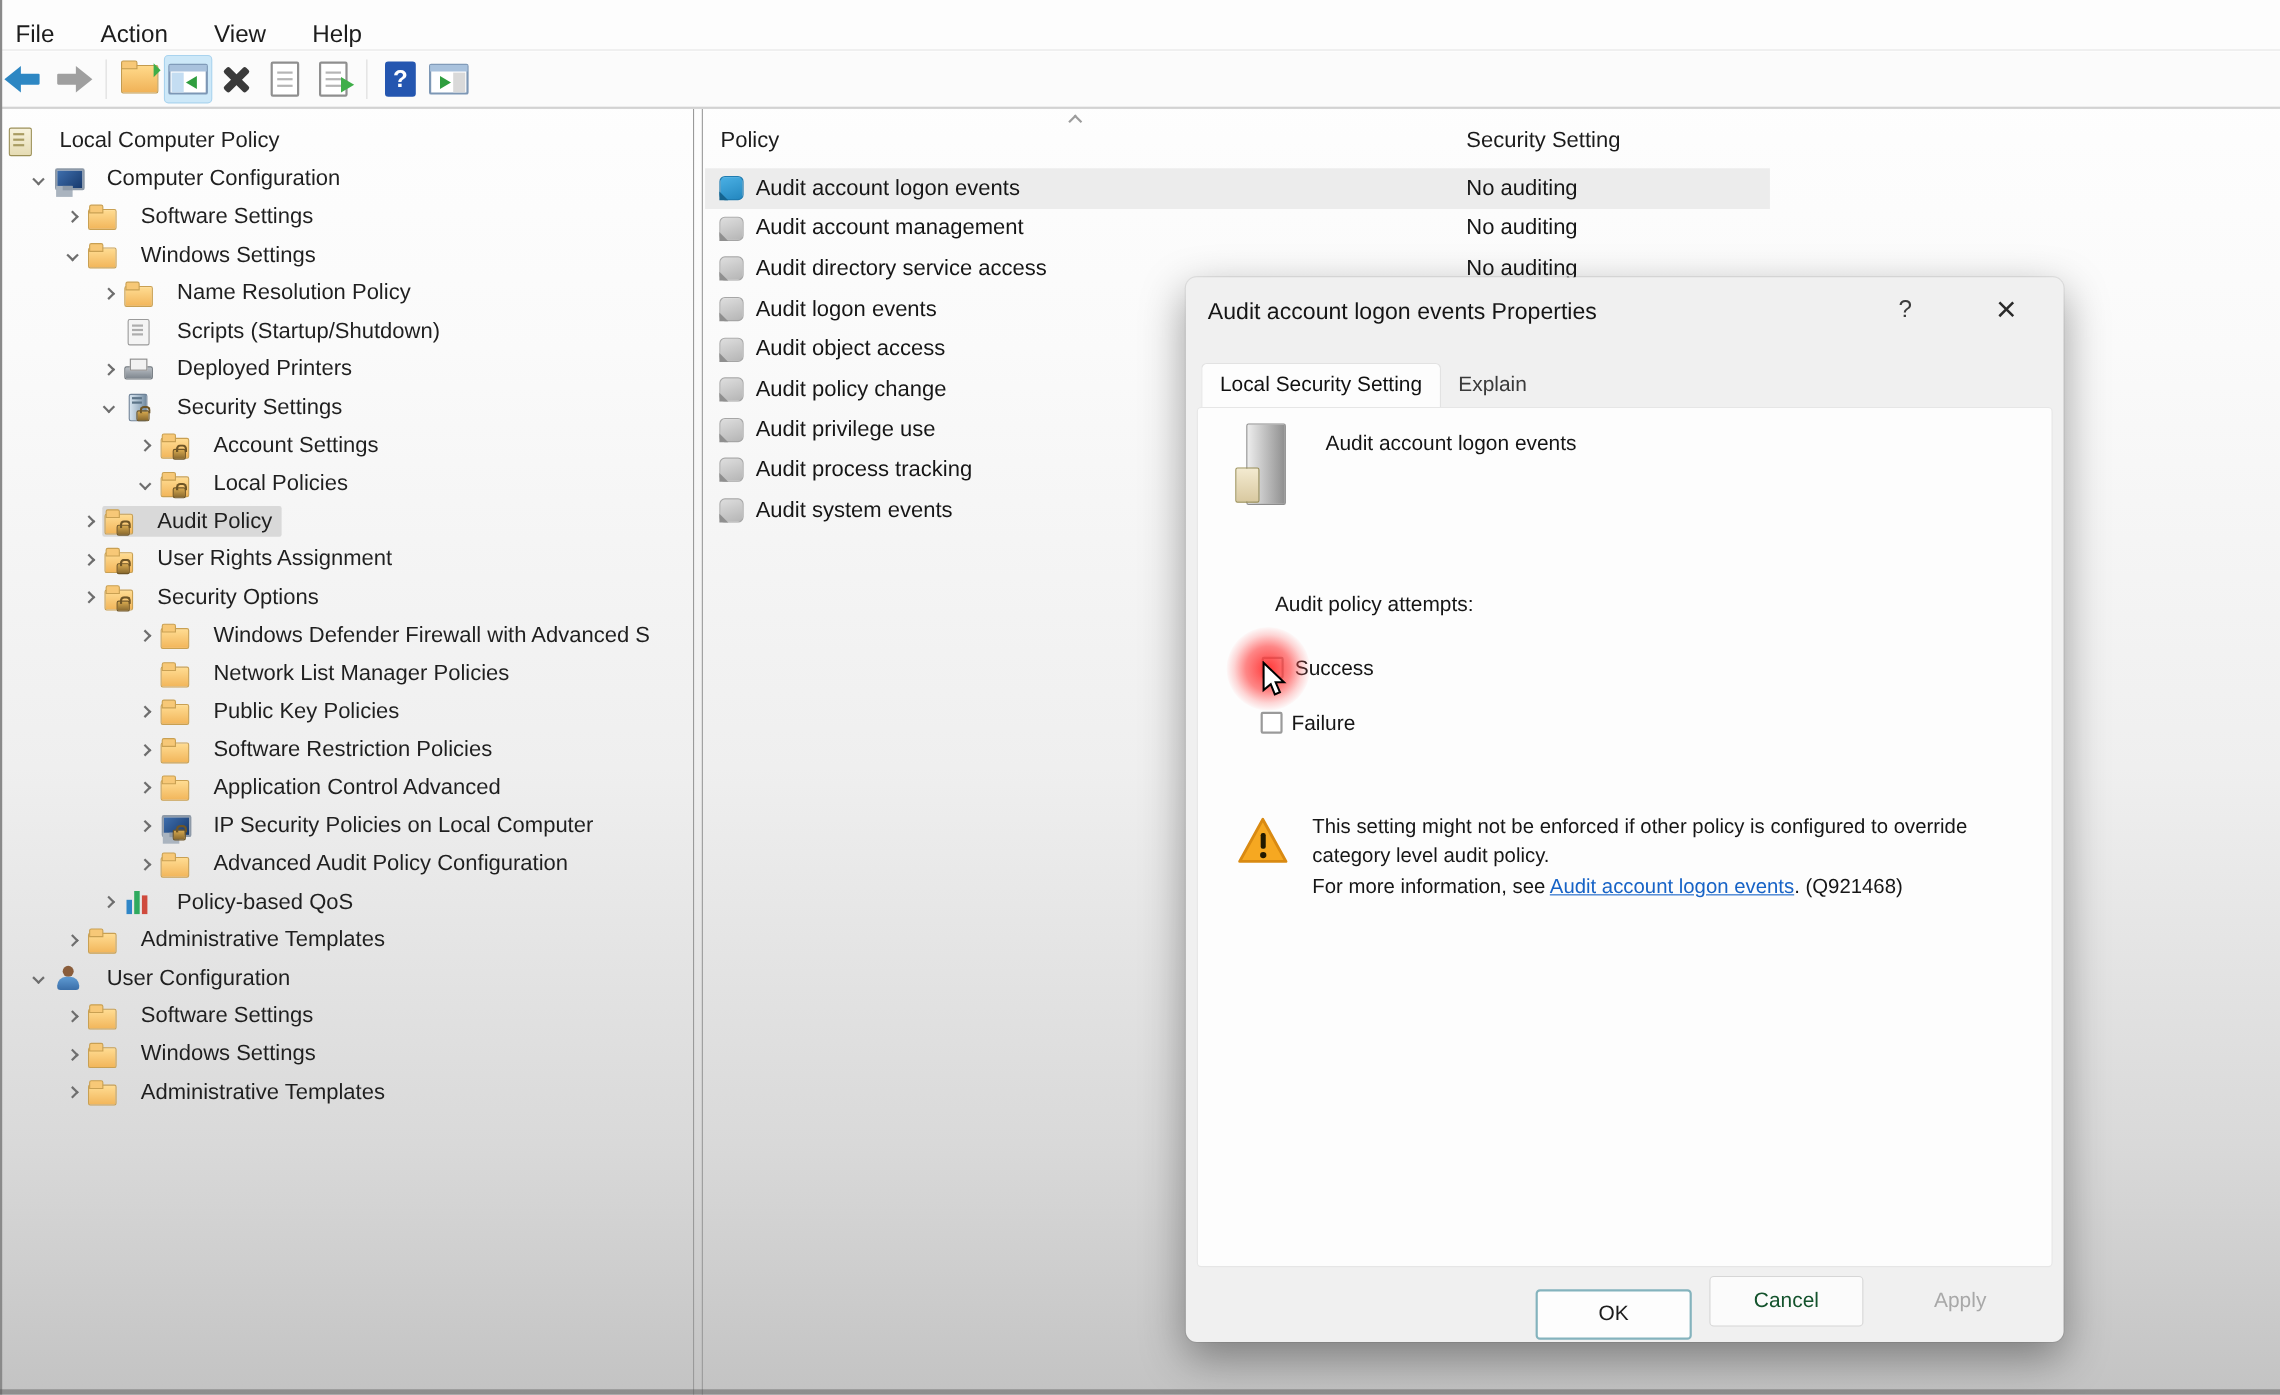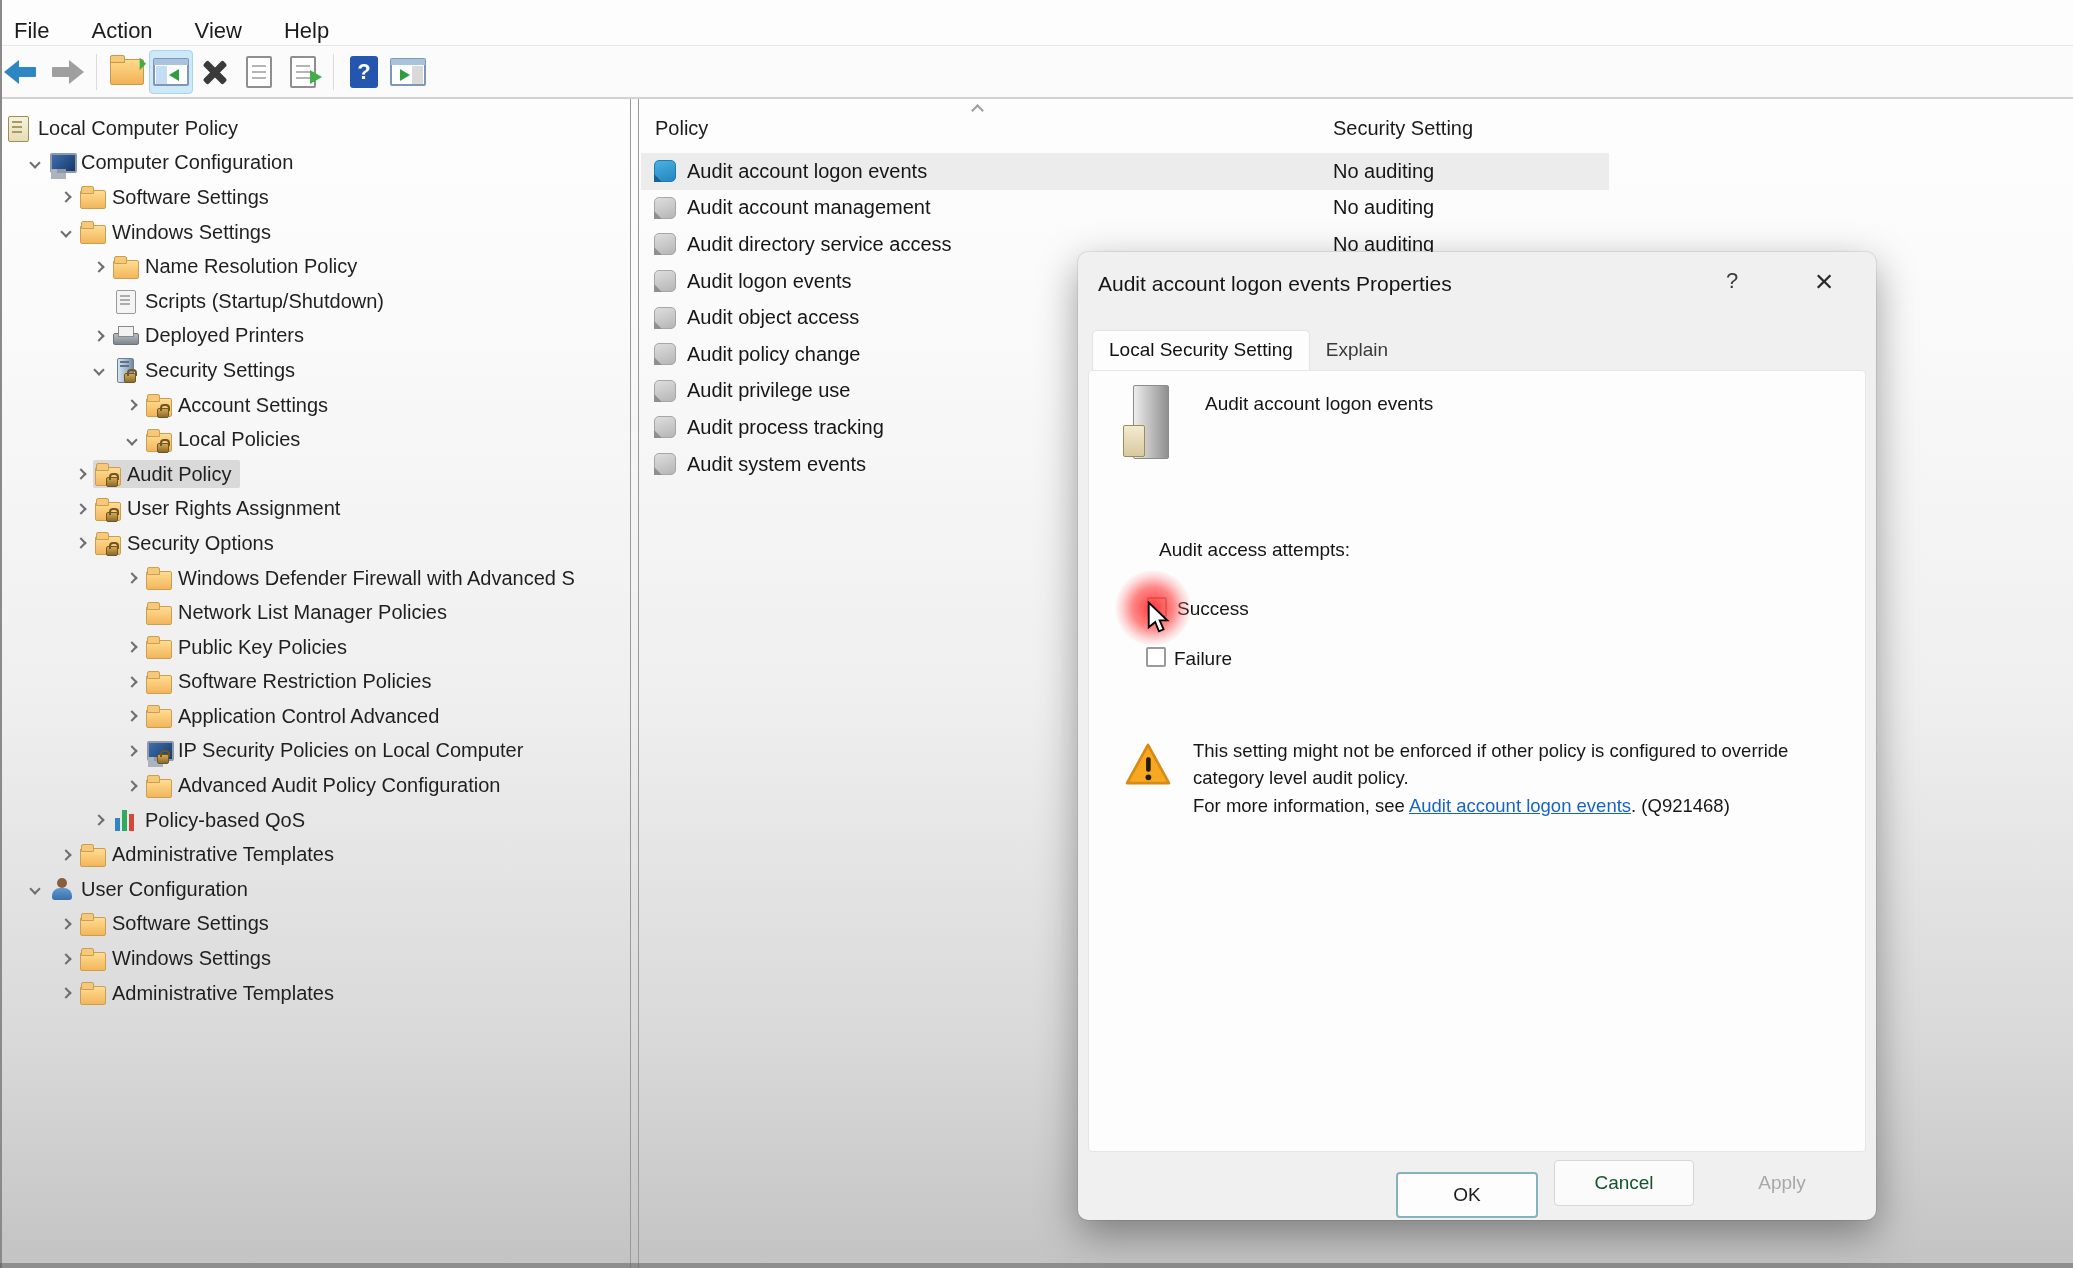--- a/index.html
+++ b/index.html
@@ -62,21 +62,21 @@
 
   .trow { display:flex; align-items:center; height:34.6px; font-size:20px; white-space:nowrap; }
   .lvl0{padding-left:2px;} .lvl1{padding-left:21px;} .lvl2{padding-left:52px;} .lvl3{padding-left:85px;} .lvl4{padding-left:118px;} .lvl5{padding-left:67px;}
   .chev { width:24px; flex:none; display:flex; align-items:center; justify-content:center; }
   .chev i { display:block; width:8px; height:8px; border-right:2px solid #6e6e6e; border-bottom:2px solid #6e6e6e; }
   .ch-right i { transform:rotate(-45deg); }
   .ch-down  i { transform:rotate(45deg); }
   .lvl0 .chev { width:0; overflow:hidden; }
   .band { display:flex; align-items:center; padding:2px 8px 2px 2px; border-radius:2px; }
   .band.selected { background:#d9d9d9; }
-  .tlabel { margin-left:6px; }
+  .tlabel { margin-left:22px; }
 
   .ticon { position:relative; width:26px; height:24px; flex:none; }
   .ticon .lk { display:none; }
   
   .ic-folder::before,.ic-folder-lock::before { content:''; position:absolute; left:0; top:5px; width:24px; height:17px; background:linear-gradient(180deg,#ffdc92,#f2b65b); border:1px solid #c9a052; border-radius:2px; }
   .ic-folder::after,.ic-folder-lock::after { content:''; position:absolute; left:1px; top:1px; width:11px; height:6px; background:#f7c877; border:1px solid #c9a052; border-radius:2px 2px 0 0; }
   .ticon.lock .lk { display:block; position:absolute; right:3px; bottom:-1px; width:12px; height:10px; background:linear-gradient(#d7a94f,#8a6a2f); border:1px solid #6e5526; border-radius:2px; z-index:1; }
   .ticon.lock .lk::before { content:''; position:absolute; left:2px; top:-5px; width:6px; height:5px; border:2px solid #6e5526; border-bottom:none; border-radius:4px 4px 0 0; }
   
   .ic-root::before { content:''; position:absolute; left:2px; top:0; width:19px; height:24px; background:linear-gradient(180deg,#f7f2dc,#e6dcb4); border:1px solid #9b8f55; border-radius:2px; }
@@ -509,21 +509,21 @@
 
   <div class="dlg-tabs">
     <div class="dlg-tab active">Local Security Setting</div>
     <div class="dlg-tab">Explain</div>
   </div>
 
   <div class="dlg-panel">
     <div class="srv-icon"></div>
     <div class="dlg-subject">Audit account logon events</div>
 
-    <div class="dlg-attempts">Audit access attempts:</div>
+    <div class="dlg-attempts">Audit policy attempts:</div>
 
     <span class="cbx success"></span>
     <span class="cbl success">Success</span>
     <span class="cbx failure"></span>
     <span class="cbl failure">Failure</span>
 
     <div class="click-glow"></div>
     <svg class="cursor" viewBox="0 0 14 22">
       <path d="M1 1 L1 17 L5.2 13.6 L7.6 19.6 L10.6 18.3 L8.1 12.5 L13 12.5 Z" fill="#ffffff" stroke="#000000" stroke-width="1.2"></path>
     </svg>

